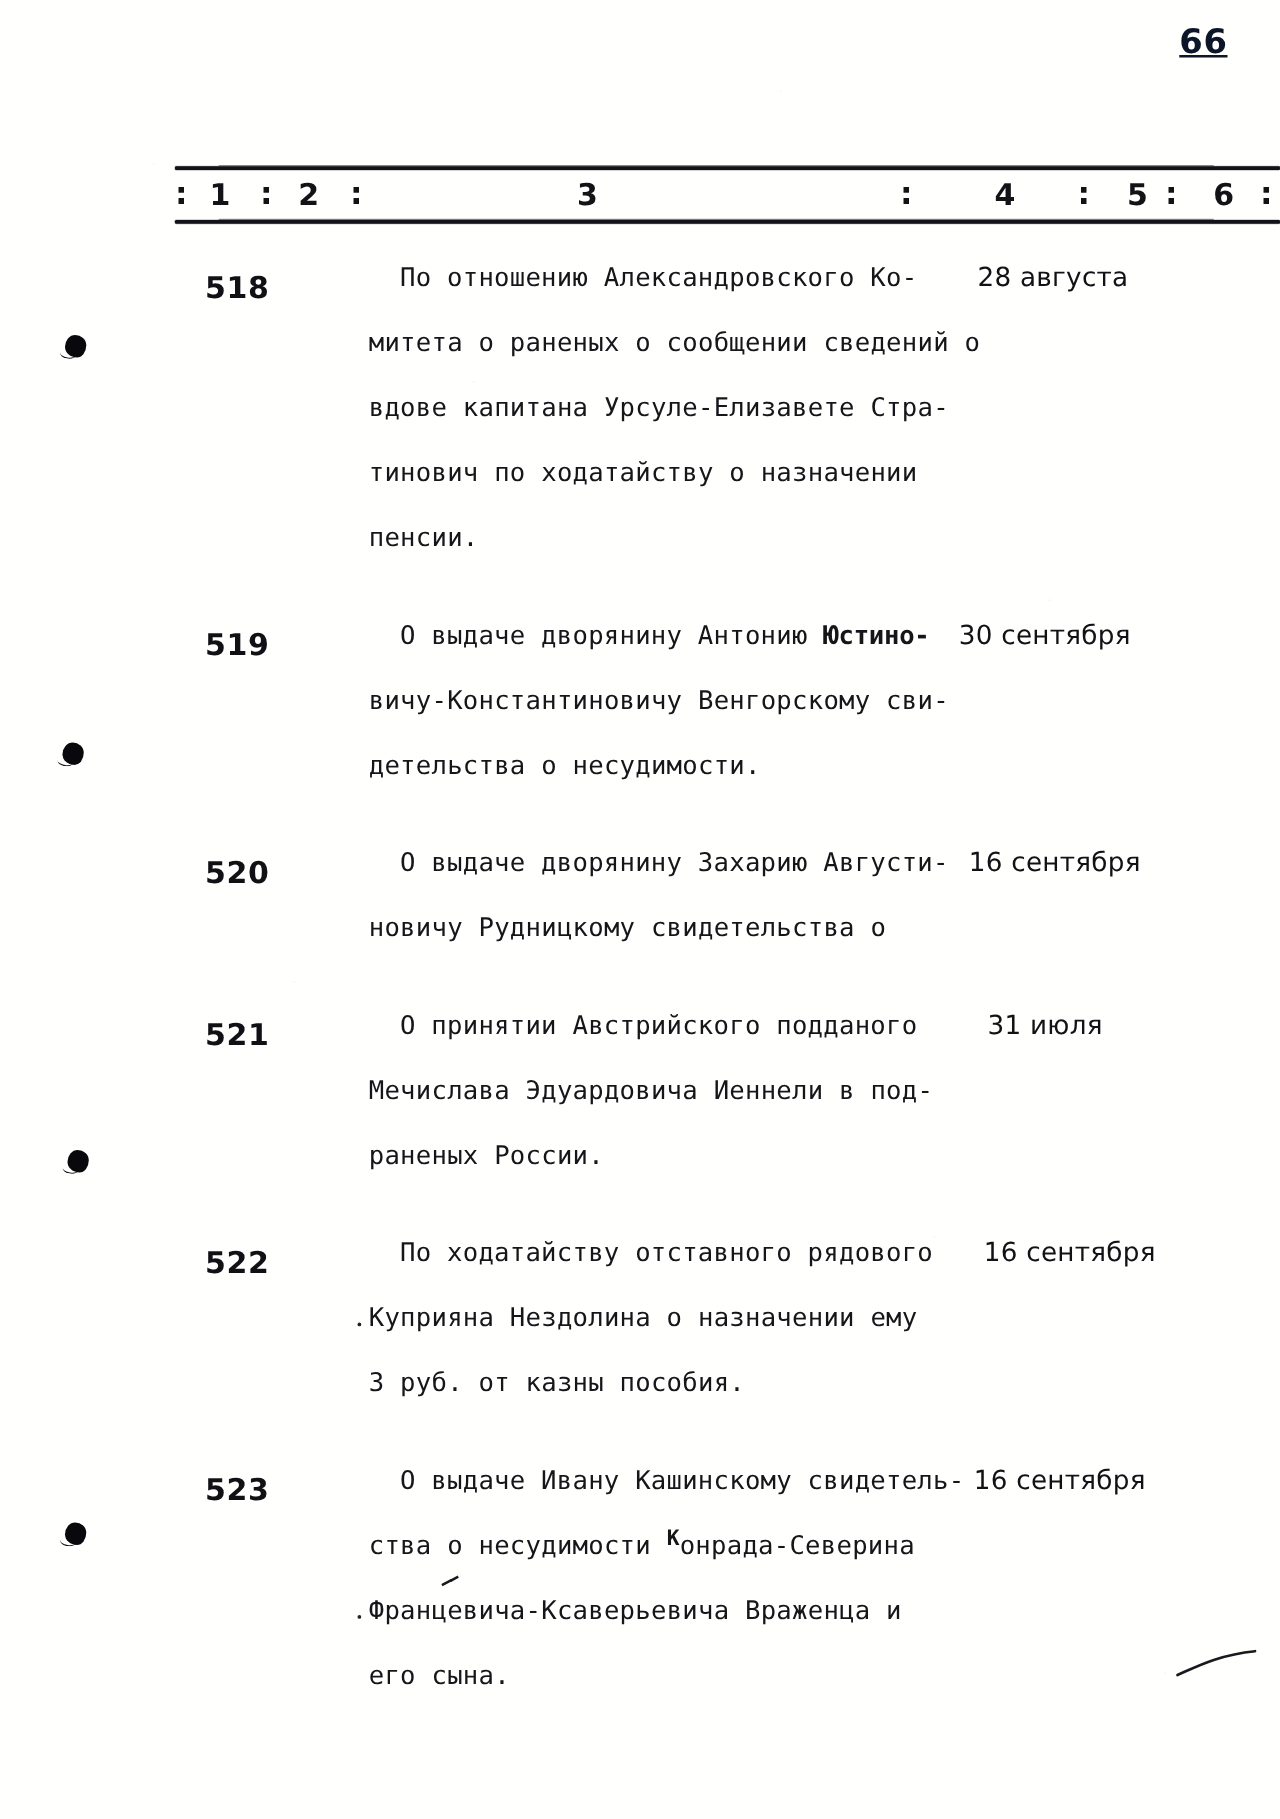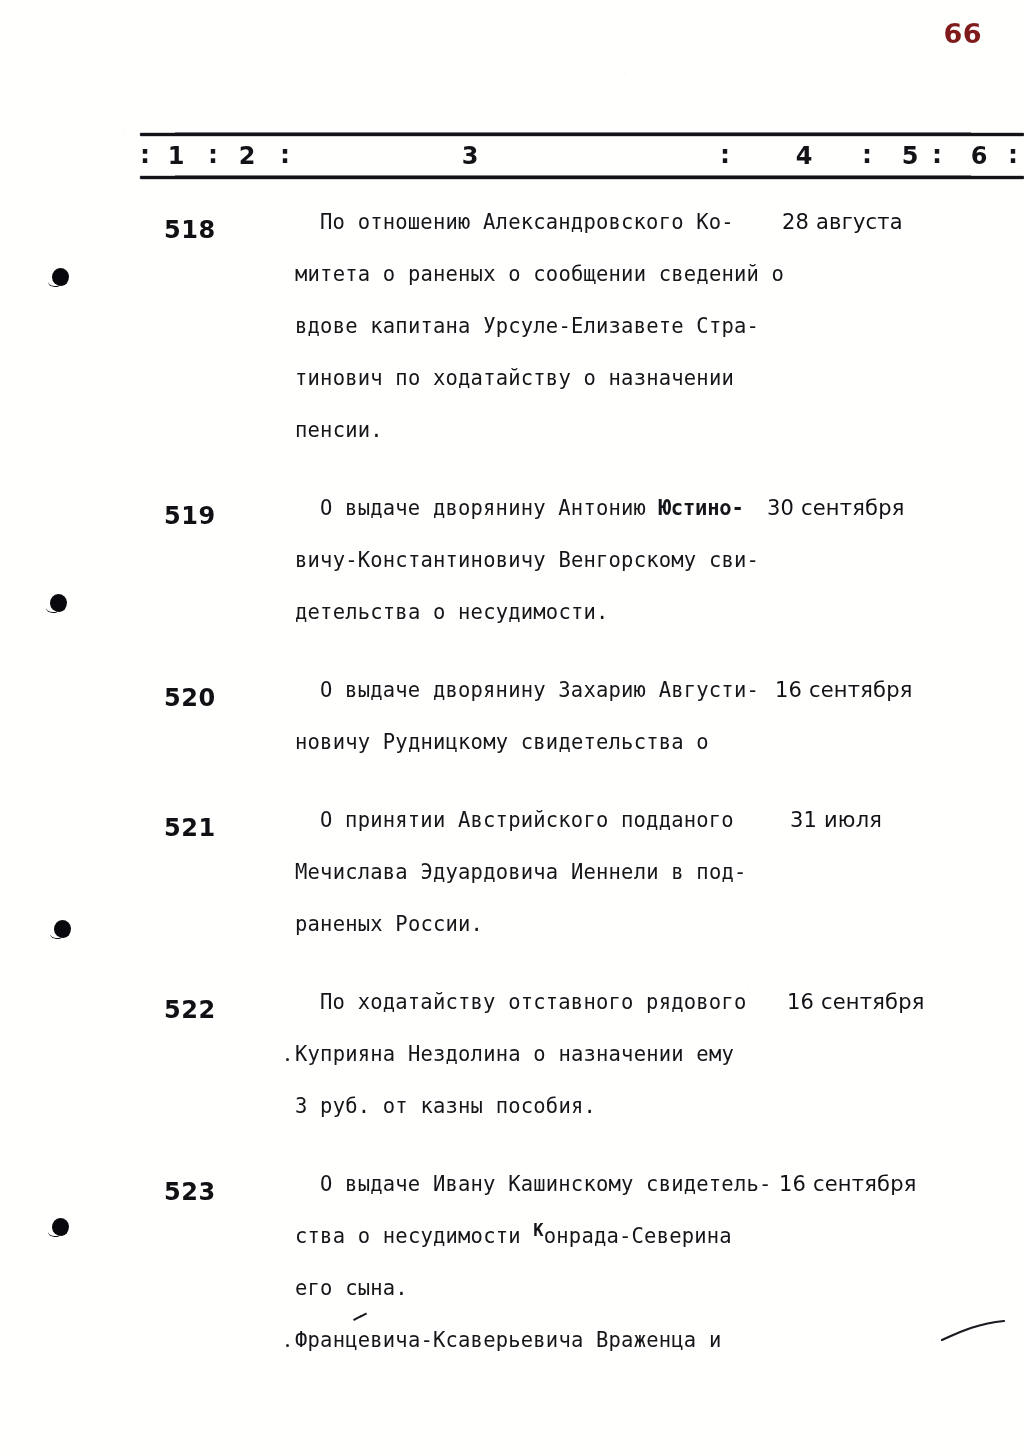--- a/index.html
+++ b/index.html
@@ -38,21 +38,22 @@
 
   
   #folio {
     position: absolute;
     top: 18px;
     right: 42px;
     font-size: 27px;
     letter-spacing: .5px;
     font-family: "DejaVu Sans", "Liberation Sans", sans-serif;
     font-weight: 600;
-    color: #7f1d1d;
+    color: #0f172a;
+    text-decoration: underline;
   }
 
   
   #colhead {
     position: absolute;
     left: 140px;
     top: 133px;
     width: 884px;
     height: 46px;
   }
@@ -331,22 +332,22 @@
     </div>
 
     <div class="entry">
       <div class="entry-num">523</div>
       <div class="entry-body">
         <div class="line first">
           <span class="txt">О выдаче Ивану Кашинскому свидетель-</span>
           <span class="date" style="left:484px">16 сентября</span>
         </div>
         <div class="line"><span class="txt">ства о несудимости <span class="raised">К</span>онрада-Северина</span></div>
+        <div class="line"><span class="speck"></span><span class="txt"><span class="tick">Францевича</span>-Ксаверьевича Враженца и</span></div>
         <div class="line"><span class="txt">его сына.</span></div>
-        <div class="line"><span class="speck"></span><span class="txt"><span class="tick">Францевича</span>-Ксаверьевича Враженца и</span></div>
       </div>
     </div>
 
   </div>
 
   <div id="curve">
     <svg width="66" height="24" viewBox="0 0 66 24" xmlns="http://www.w3.org/2000/svg">
       <path d="M2 21 C 16 15, 34 5, 64 2" fill="none" stroke="#1b1b21" stroke-width="2.2" stroke-linecap="round"></path>
     </svg>
   </div>

